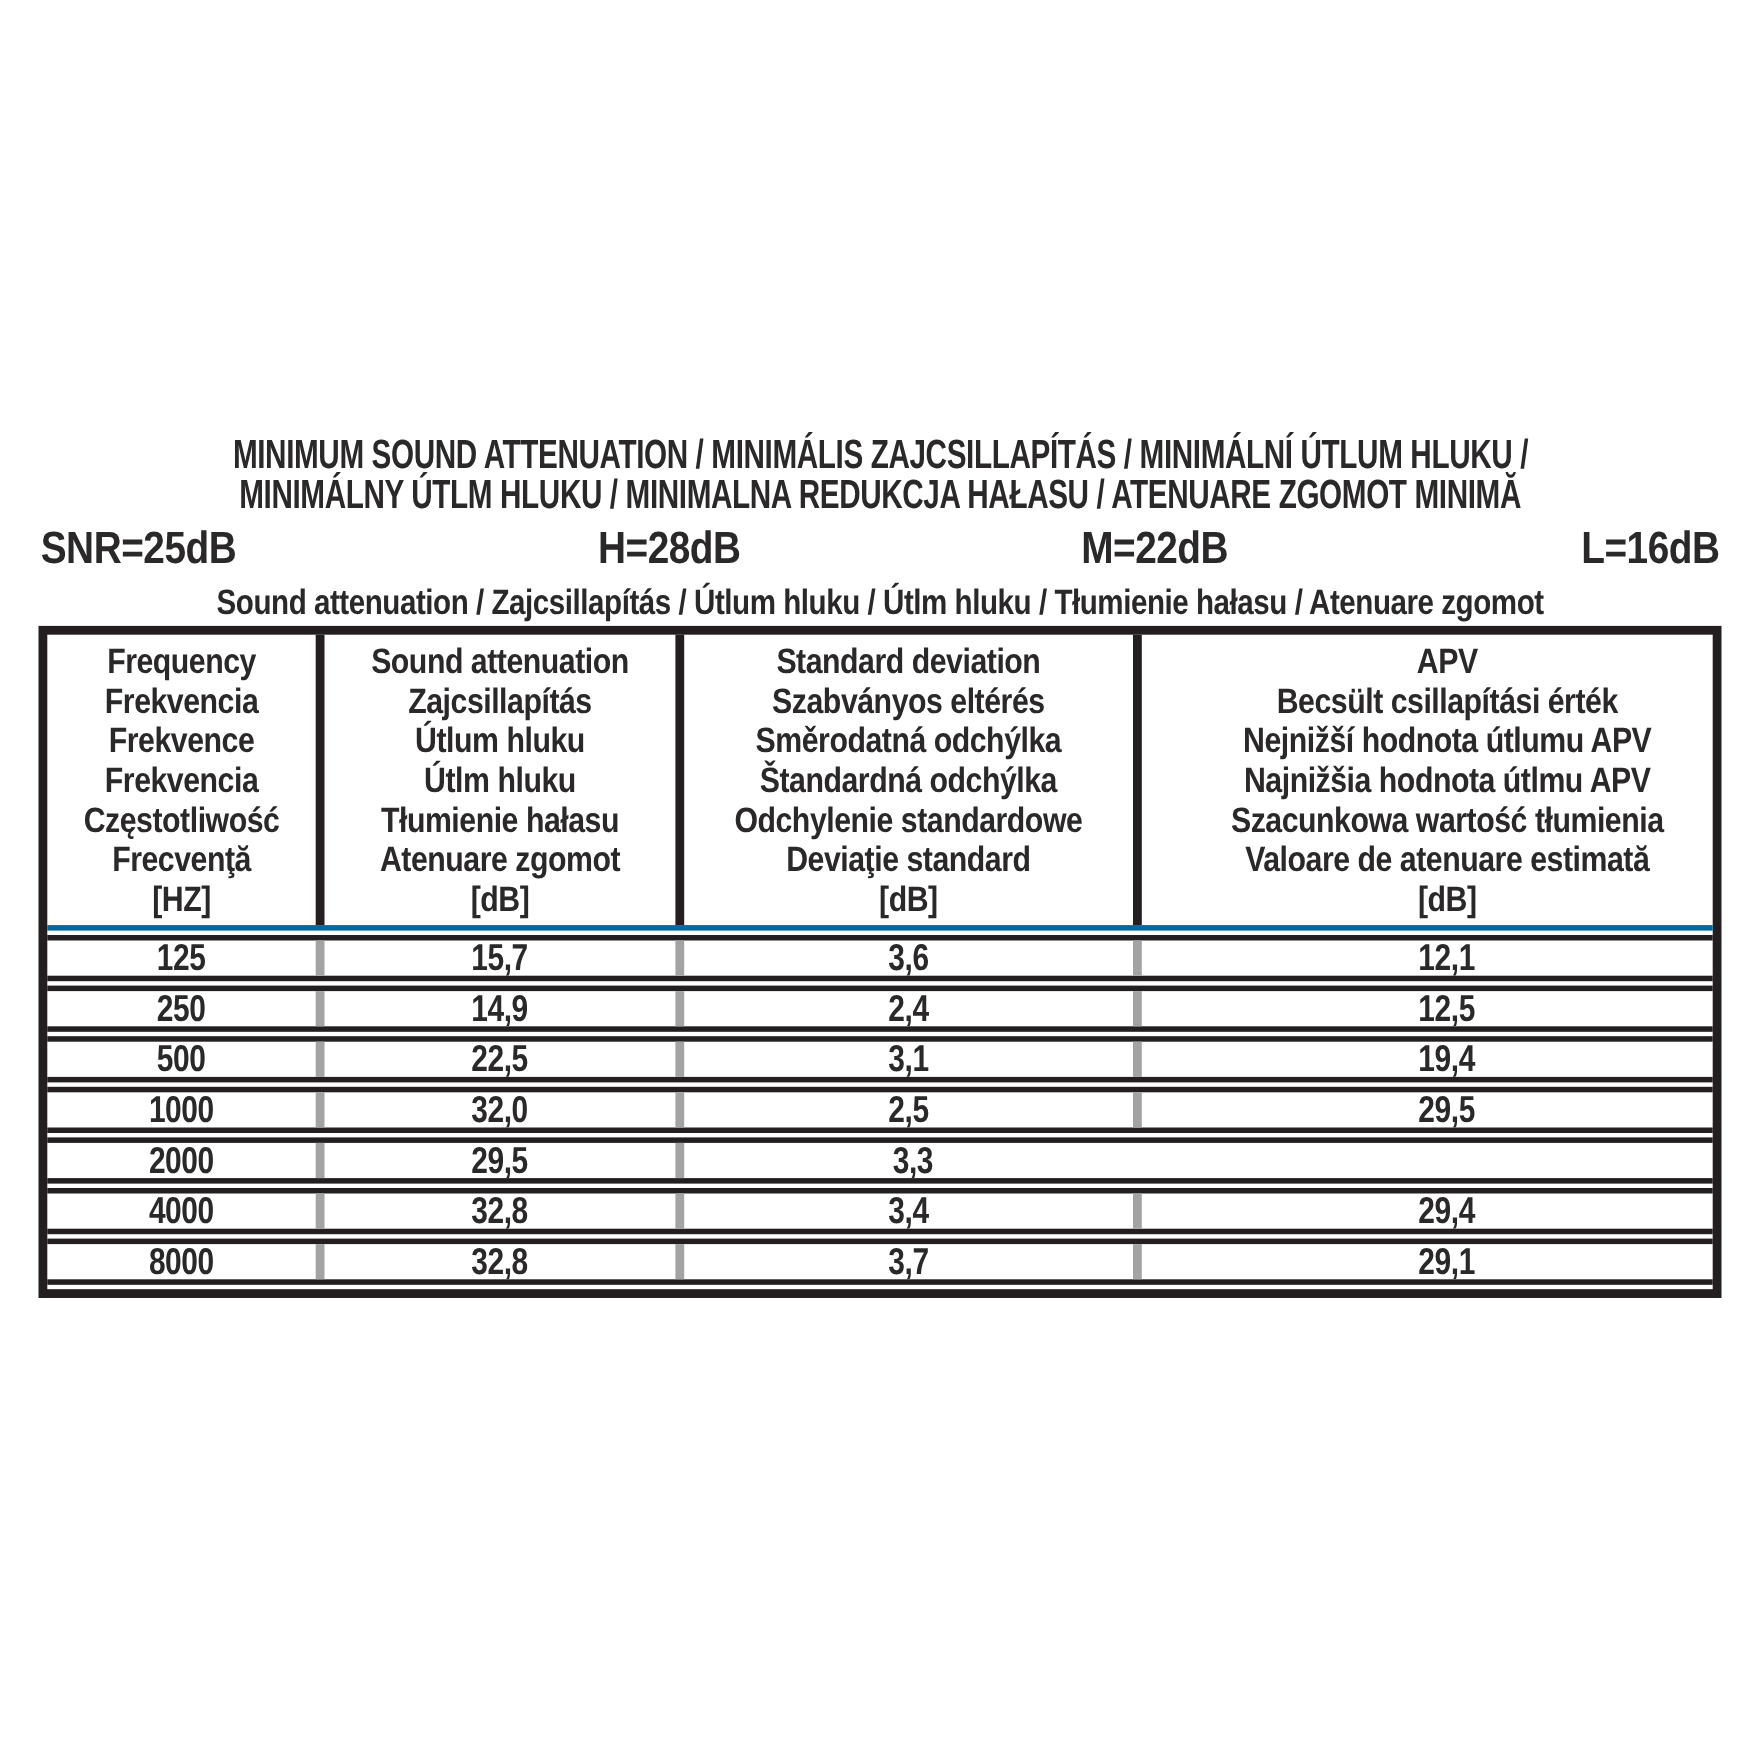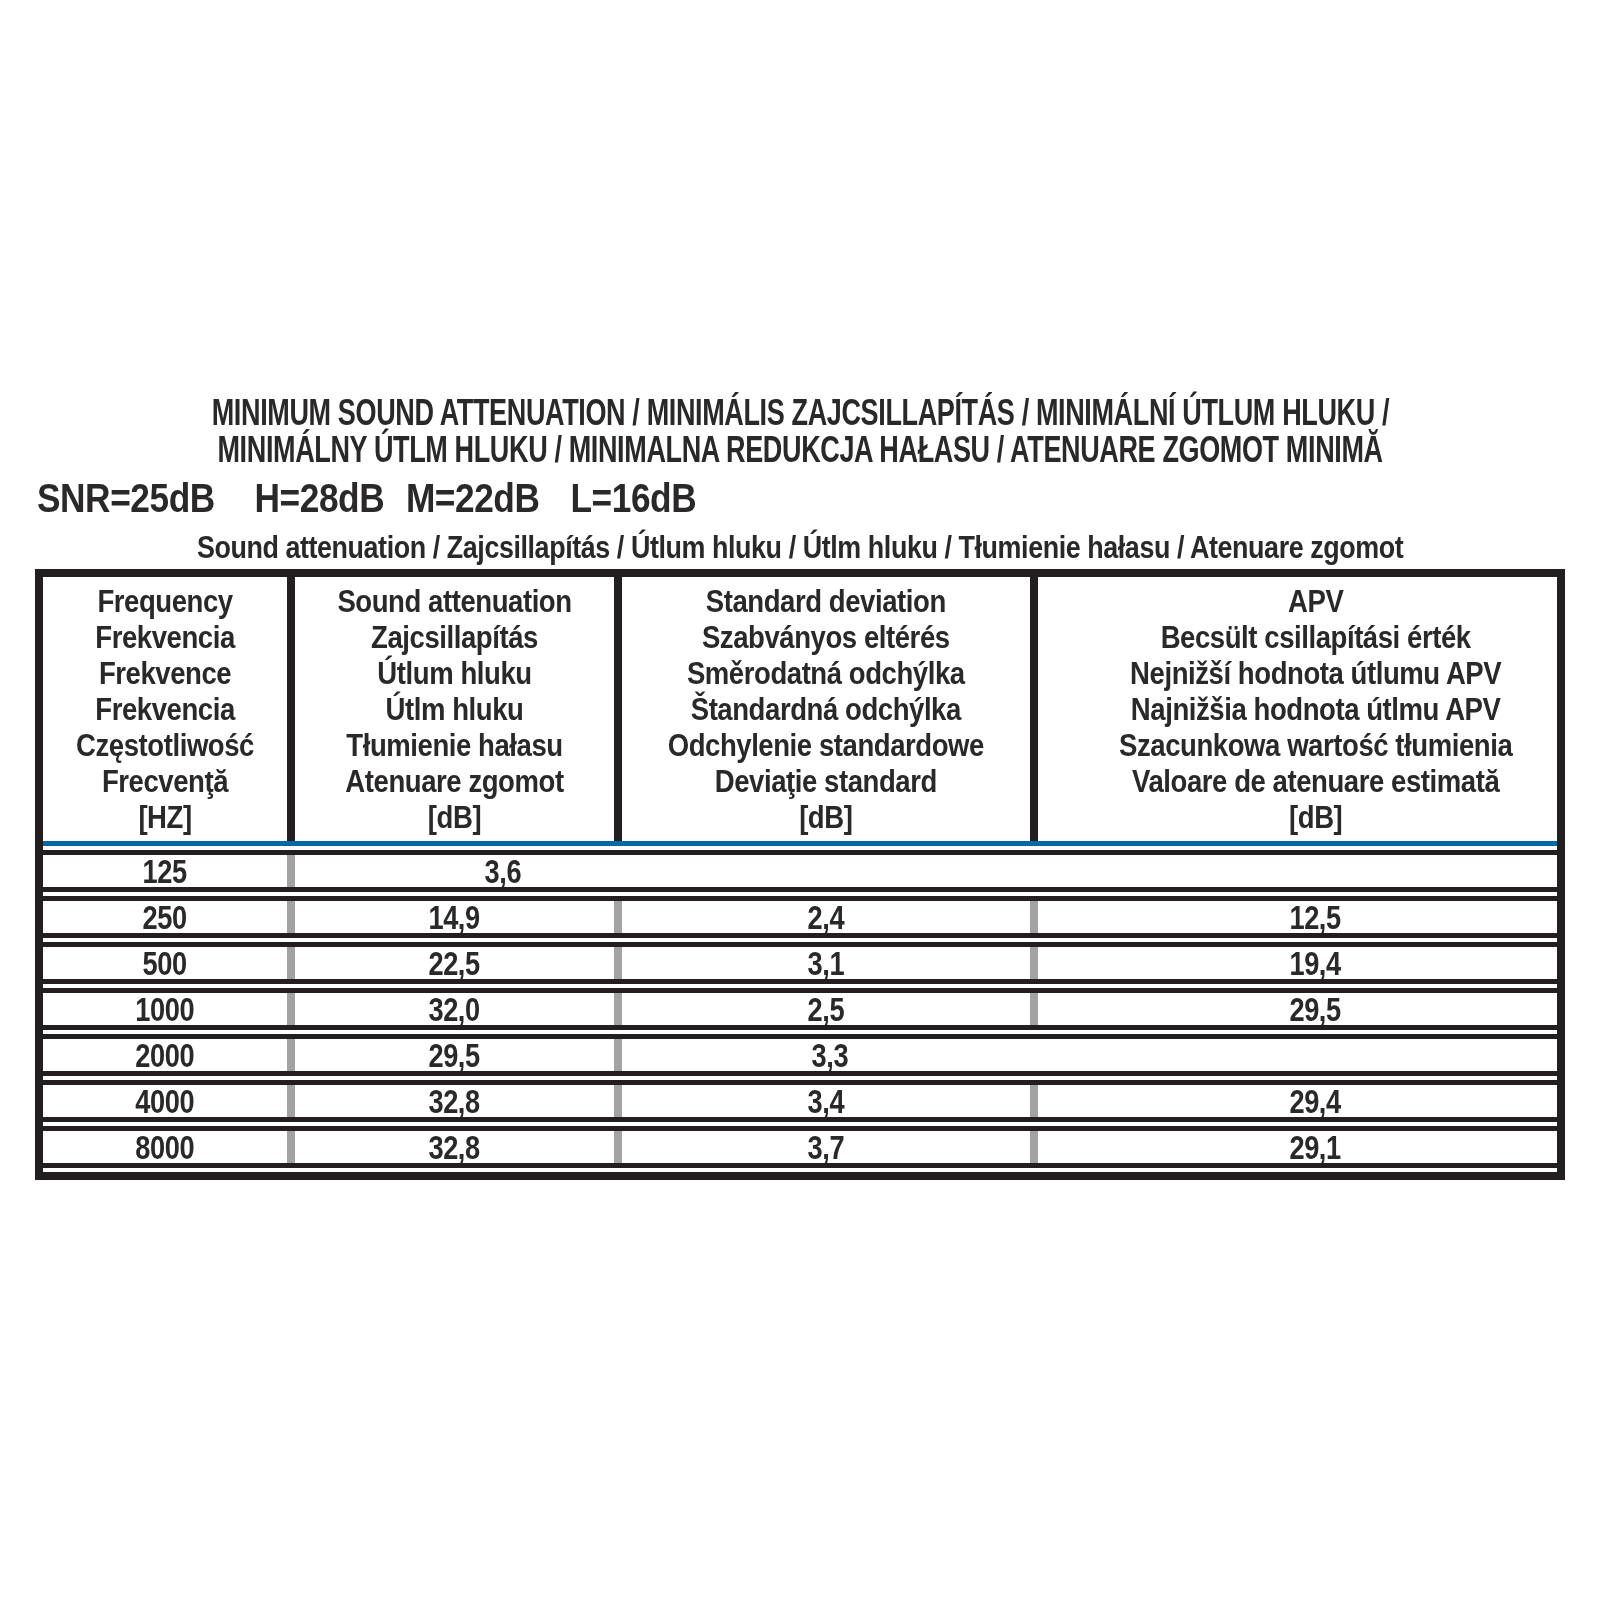--- a/index.html
+++ b/index.html
@@ -38,21 +38,21 @@
     letter-spacing: -0.5px;
   }
   .cond {
     display: inline-block;
     white-space: nowrap;
   }
   .title-cond { transform: scaleX(0.73); transform-origin: center; }
   
   .snr-row {
     display: flex;
-    justify-content: flex-start;
+    justify-content: space-between;
     align-items: center;
     font-weight: bold;
     font-size: 41px;
     line-height: 44px;
     margin: 6px 2px 8px 2px;
     letter-spacing: -0.5px;
   }
   .snr-item { display: inline-block; white-space: nowrap; transform: scaleX(0.86); }
   .snr-item:first-child { transform-origin: left center; }
   .snr-item:last-child  { transform-origin: right center; }
@@ -204,22 +204,28 @@
             <div>Valoare de atenuare estimată</div>
             <div>[dB]</div>
           </div>
         </div>
       </div>
 
       <div class="trow">
         <div class="cell c1">
             <span class="num">125</span>
           </div>
+        <div class="cell c2">
+            <span class="num">15,7</span>
+          </div>
         <div class="cell c3">
             <span class="num">3,6</span>
+          </div>
+        <div class="cell c4">
+            <span class="num">12,1</span>
           </div>
       </div>
 
       <div class="trow">
         <div class="cell c1">
             <span class="num">250</span>
           </div>
         <div class="cell c2">
             <span class="num">14,9</span>
           </div>

